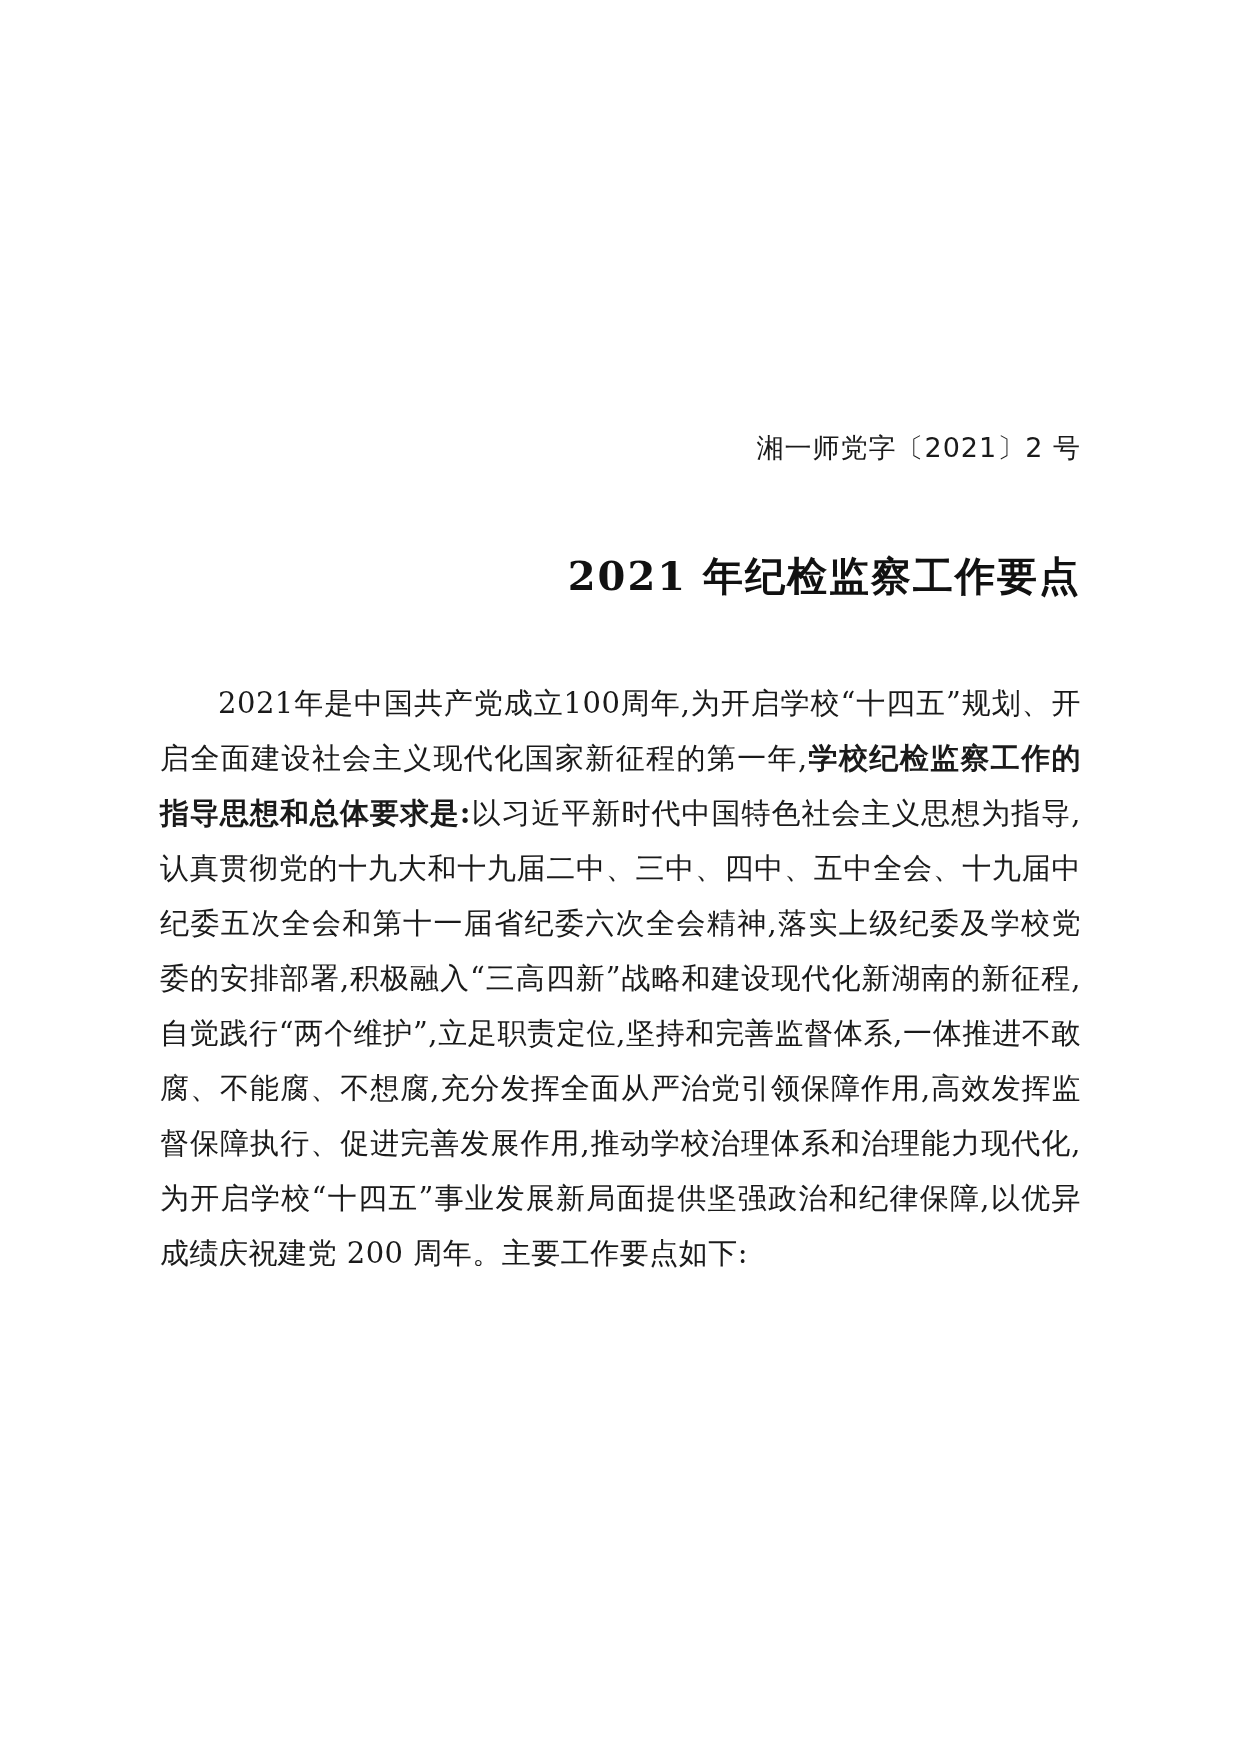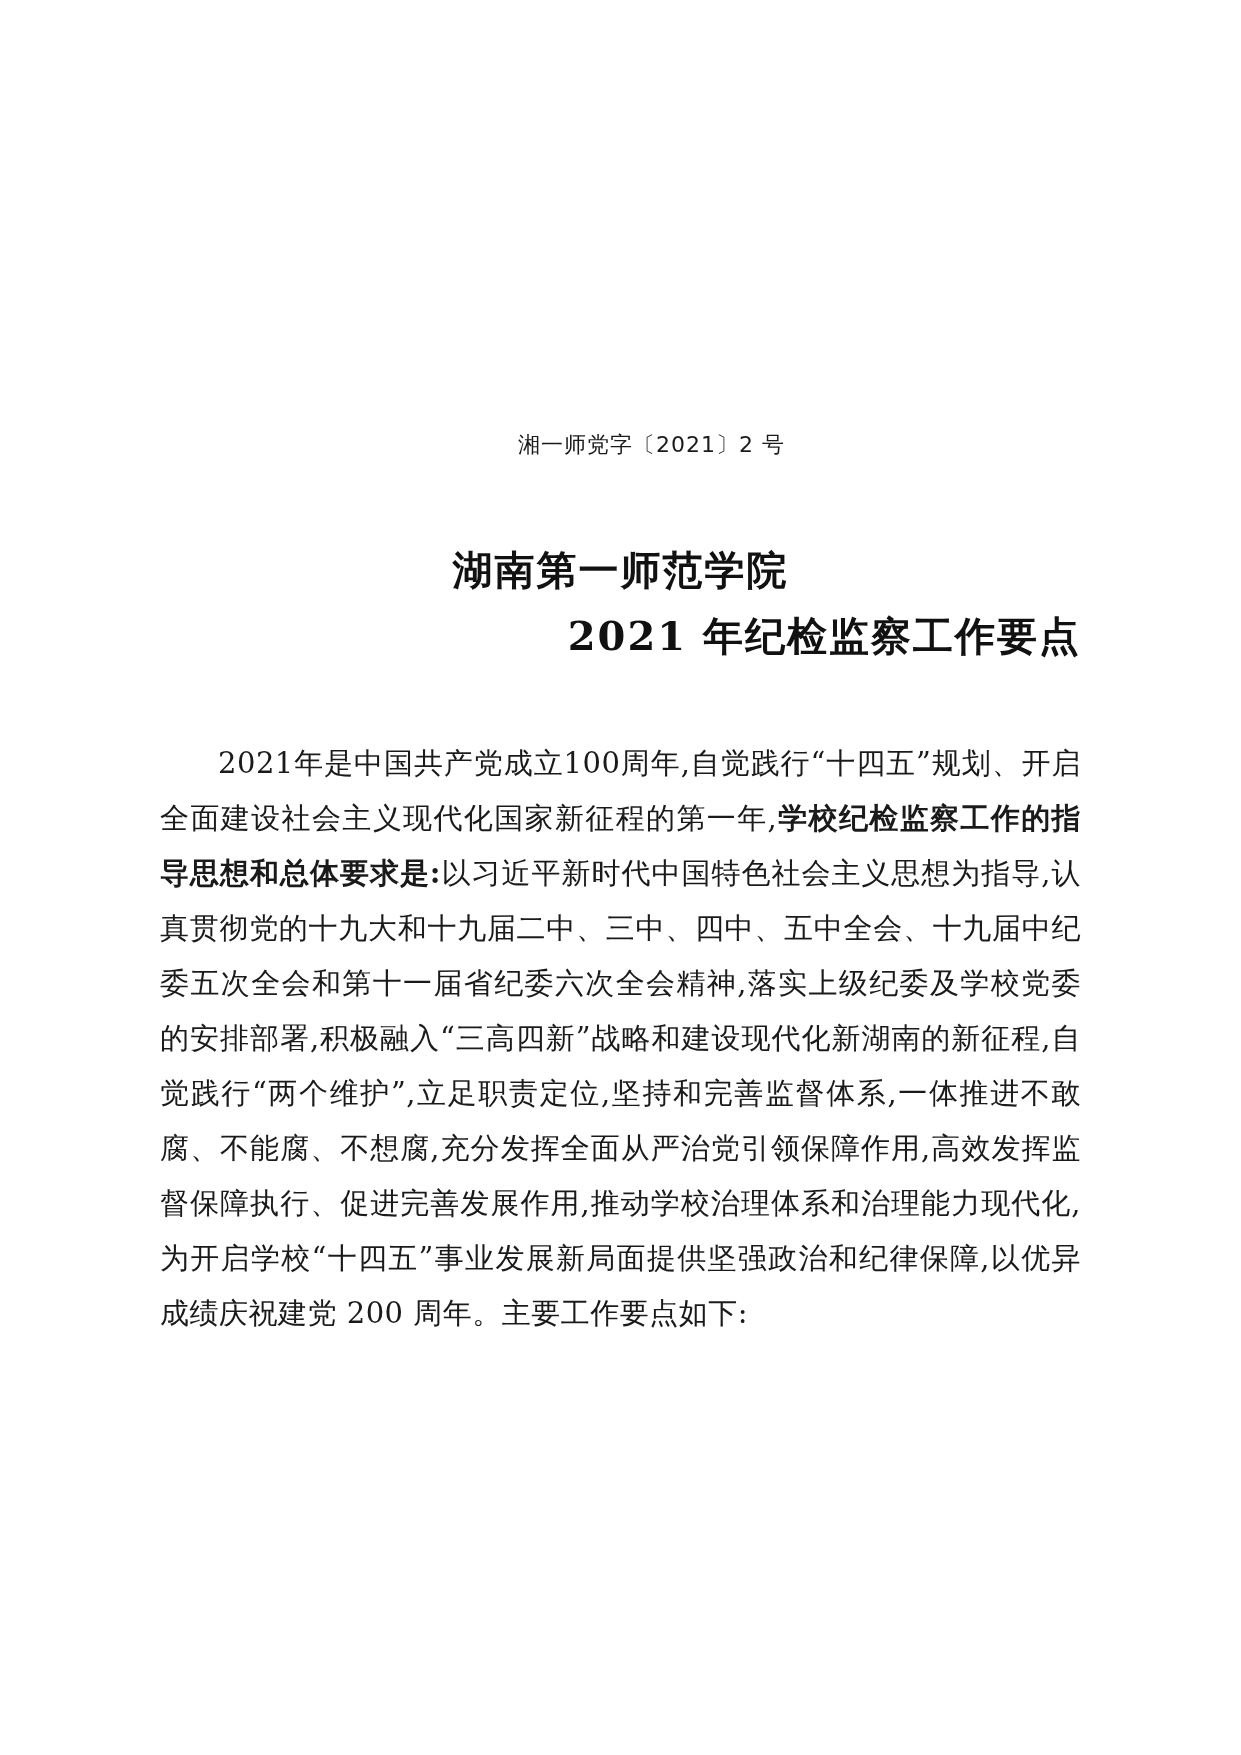--- a/index.html
+++ b/index.html
@@ -20,25 +20,25 @@
     position: relative;
     width: 1241px;
     height: 1755px;
     box-sizing: border-box;
     padding: 0 160px;
   }
 
   
   .doc-number {
     margin-top: 430px;
-    font-size: 22px;
+    font-size: 27px;
     letter-spacing: 1px;
     color: #1a1a1a;
     font-family: "DejaVu Sans", "Liberation Sans", sans-serif;
-    text-align: center;
+    text-align: right;
     padding-left: 62px;
   }
 
   
   .title-block {
     margin-top: 80px;
     text-align: center;
   }
   .title-line {
     font-size: 40px;
@@ -73,21 +73,20 @@
   }
 </style>
 </head>
 <body>
 
 <div class="page">
 
   <div class="doc-number">湘一师党字〔2021〕2 号</div>
 
   <div class="title-block">
-    <div class="title-line">湖南第一师范学院</div>
     <div class="title-line second">2021 年纪检监察工作要点</div>
   </div>
 
   <div class="body-block">
-    <p class="para"><span>2021年是中国共产党成立100周年,自觉践行“十四五”规划、开启全面建设社会主义现代化国家新征程的第一年,</span><b>学校纪检监察工作的指导思想和总体要求是:</b><span>以习近平新时代中国特色社会主义思想为指导,认真贯彻党的十九大和十九届二中、三中、四中、五中全会、十九届中纪委五次全会和第十一届省纪委六次全会精神,落实上级纪委及学校党委的安排部署,积极融入“三高四新”战略和建设现代化新湖南的新征程,自觉践行“两个维护”,立足职责定位,坚持和完善监督体系,一体推进不敢腐、不能腐、不想腐,充分发挥全面从严治党引领保障作用,高效发挥监督保障执行、促进完善发展作用,推动学校治理体系和治理能力现代化,为开启学校“十四五”事业发展新局面提供坚强政治和纪律保障,以优异成绩庆祝建党 200 周年。主要工作要点如下:</span></p>
+    <p class="para"><span>2021年是中国共产党成立100周年,为开启学校“十四五”规划、开启全面建设社会主义现代化国家新征程的第一年,</span><b>学校纪检监察工作的指导思想和总体要求是:</b><span>以习近平新时代中国特色社会主义思想为指导,认真贯彻党的十九大和十九届二中、三中、四中、五中全会、十九届中纪委五次全会和第十一届省纪委六次全会精神,落实上级纪委及学校党委的安排部署,积极融入“三高四新”战略和建设现代化新湖南的新征程,自觉践行“两个维护”,立足职责定位,坚持和完善监督体系,一体推进不敢腐、不能腐、不想腐,充分发挥全面从严治党引领保障作用,高效发挥监督保障执行、促进完善发展作用,推动学校治理体系和治理能力现代化,为开启学校“十四五”事业发展新局面提供坚强政治和纪律保障,以优异成绩庆祝建党 200 周年。主要工作要点如下:</span></p>
   </div>
 
 </div>
 
 </body></html>

